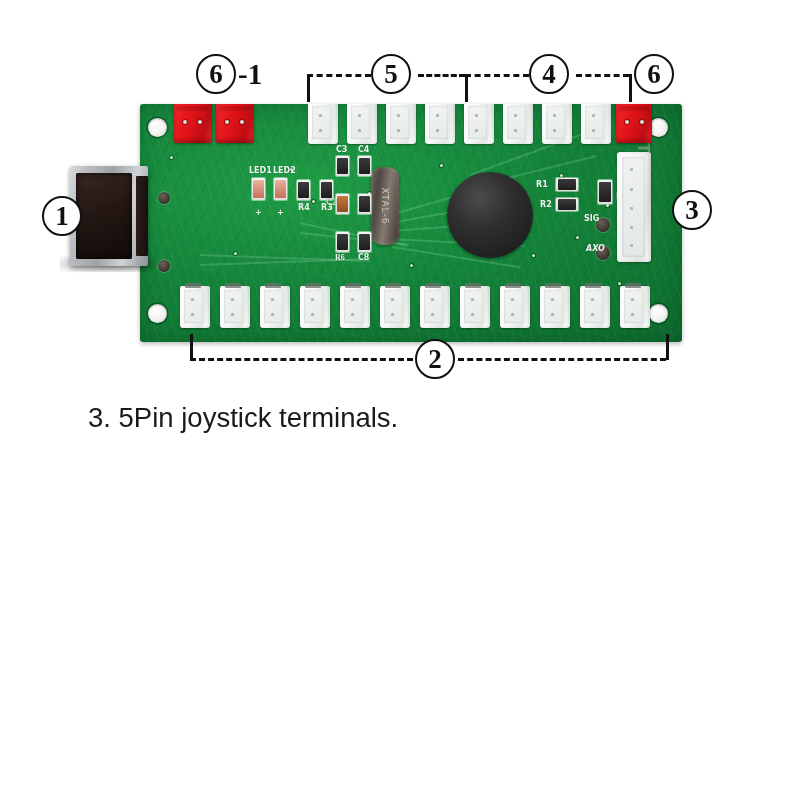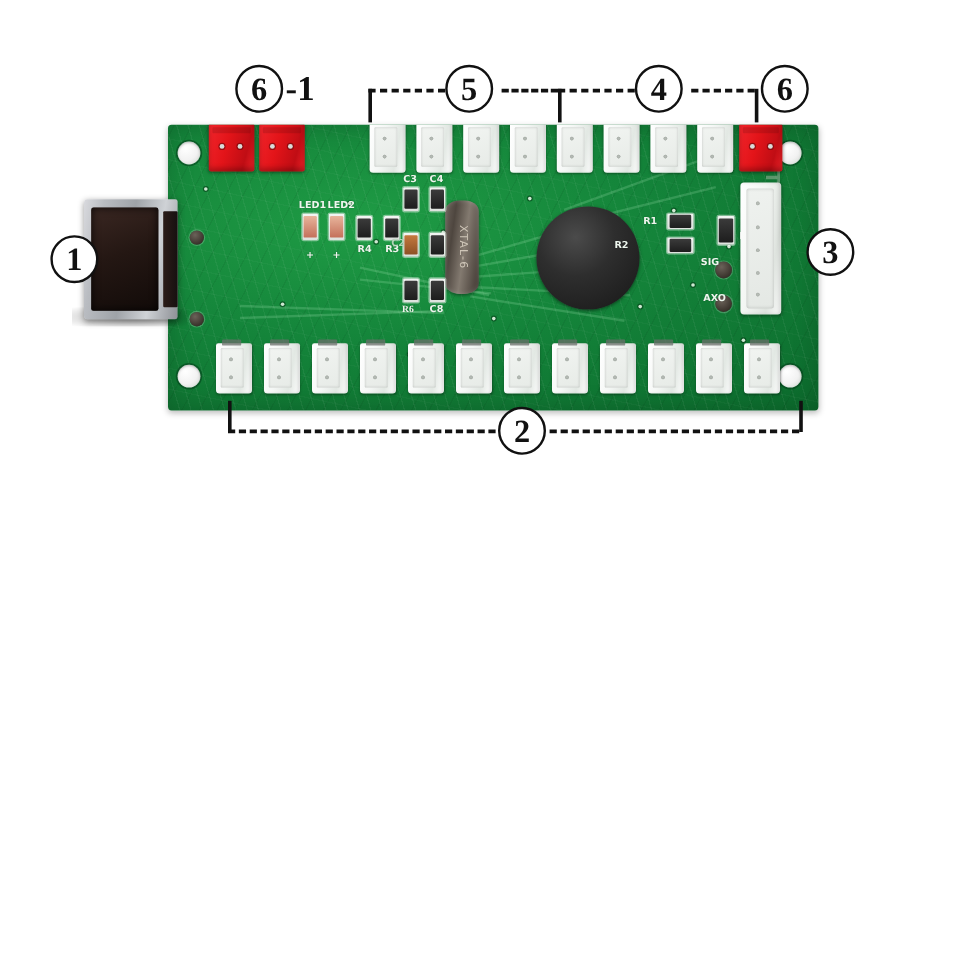--- a/index.html
+++ b/index.html
@@ -401,24 +401,24 @@
     <span class="silk" style="left:109px; top:62px;">LED1</span>
     <span class="silk" style="left:133px; top:62px;">LED2</span>
     <span class="silk" style="left:158px; top:99px;">R4</span>
     <span class="silk" style="left:181px; top:99px;">R3</span>
     <span class="silk" style="left:196px; top:41px;">C3</span>
     <span class="silk" style="left:218px; top:41px;">C4</span>
     <span class="silk dim" style="left:186px; top:94px;">C2</span>
     <span class="silk" style="left:195px; top:149px;font-family:Liberation Serif, serif;">R6</span>
     <span class="silk" style="left:218px; top:149px;">C8</span>
     <span class="silk" style="left:396px; top:76px;">R1</span>
-    <span class="silk" style="left:372px; top:96px;">R2</span>
+    <span class="silk" style="left:400px; top:96px;">R2</span>
     <span class="silk" style="left:476px; top:88px;">R7</span>
     <span class="silk" style="left:444px; top:110px;">SIG</span>
-    <span class="silk" style="left:446px; top:140px;">AXO</span>
+    <span class="silk" style="left:446px; top:140px;font-style:italic;">AXO</span>
     <span class="silk" style="left:115px;top:104px;">+</span>
     <span class="silk" style="left:137px;top:104px;">+</span>
 
     <span class="silk edge" style="left:513px; top:26px;  transform:rotate(90deg); transform-origin:left top;">STS</span>
     <span class="silk edge" style="left:513px; top:86px;  transform:rotate(90deg); transform-origin:left top;">S</span>
     <span class="silk edge" style="left:513px; top:120px; transform:rotate(90deg); transform-origin:left top;">EG</span>
 
     <div class="conn" style="left:168px; top:-2px;">
         <span class="pin p1"></span>
         <span class="pin p2"></span>
@@ -562,15 +562,16 @@
 
   <div class="circle-label" style="left:672px; top:190px;">3</div>
 
   <div class="tick" style="left:190px; top:334px; height:26px;"></div>
   <div class="dash-h" style="left:190px; top:358px; width:223px;"></div>
   <div class="dash-h" style="left:458px; top:358px; width:208px;"></div>
   <div class="tick" style="left:666px; top:334px; height:26px;"></div>
   <div class="circle-label" style="left:415px; top:339px;">2</div>
 
   <div id="caption">
+    <div class="line">3. 5Pin joystick terminals.</div>
   </div>
 
 </div>
 
 </body></html>

